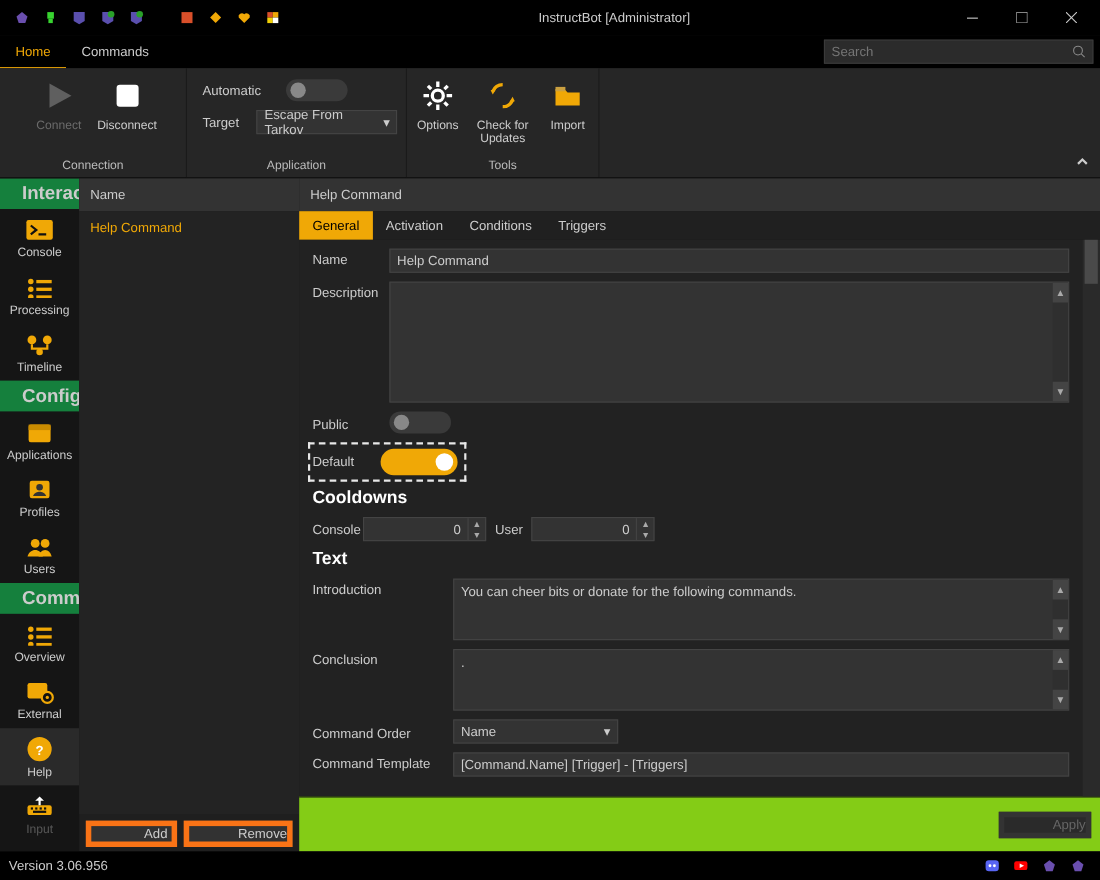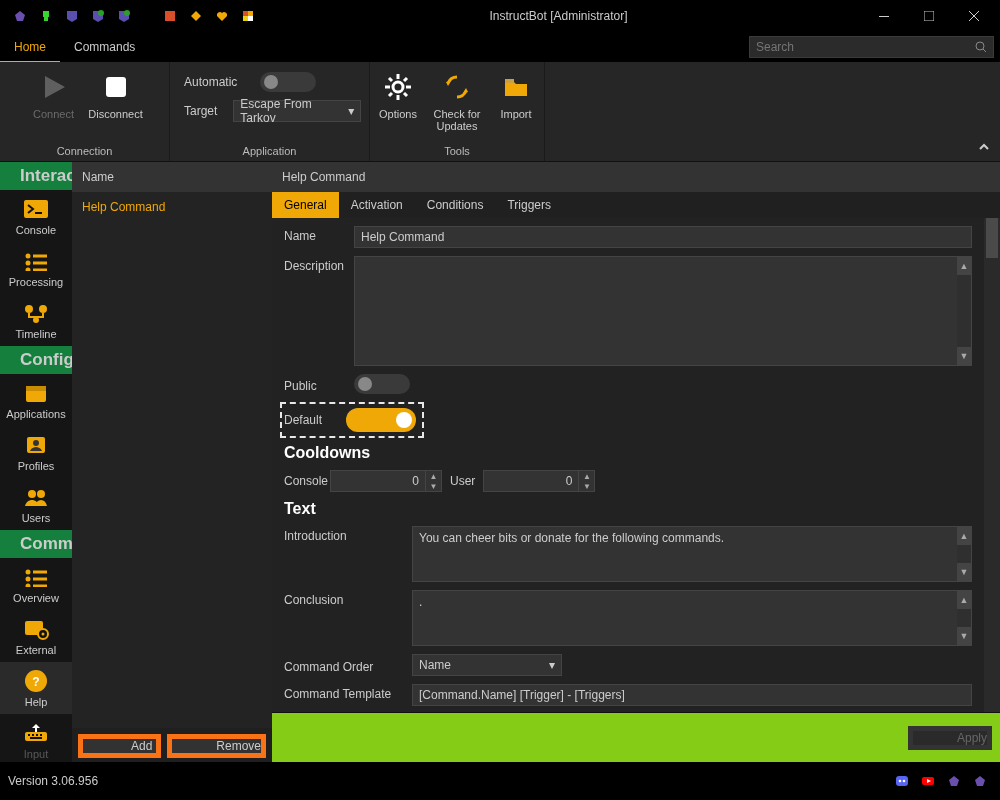--- a/index.html
+++ b/index.html
@@ -93,21 +93,21 @@
 .numbox .numval { flex:1; text-align:right; padding:0 6px; color:#ccc;}
 .numbox .spin { width:16px; height:100%; display:flex; flex-direction:column; border-left:1px solid #444;}
 .numbox .spin div { flex:1; display:flex; align-items:center; justify-content:center; font-size:8px; color:#aaa;}
 .dashed-focus { border:2px dashed #e8e8e8; padding:4px 6px 4px 2px; margin-left:-4px; display:inline-flex; align-items:center; gap:8px;}
 .toggle.small { width:70px; height:24px; border-radius:12px;}
 .toggle.small .knob{ width:16px;height:16px;top:4px;}
 
 .detail .dfooter { height:50px; background:#84cc16; display:flex; align-items:center; justify-content:flex-end; padding:0 8px; border-top:1px solid #111;}
 
 
-.statusbar { height:38px; background:#000; display:flex; align-items:center; padding:0 8px; color:#ccc; font-size:11px;}
+.statusbar { height:26px; background:#000; display:flex; align-items:center; padding:0 8px; color:#ccc; font-size:11px;}
 .statusbar .spacer { flex:1; }
 .statusbar .stat-icons { display:flex; gap:10px; padding-right:4px;}
 .stat-icons .sticon { width:16px;height:16px;display:flex;align-items:center;justify-content:center;}
 
 svg { display:block; }
 </style>
 </head>
 <body>
 
 <div class="titlebar">

